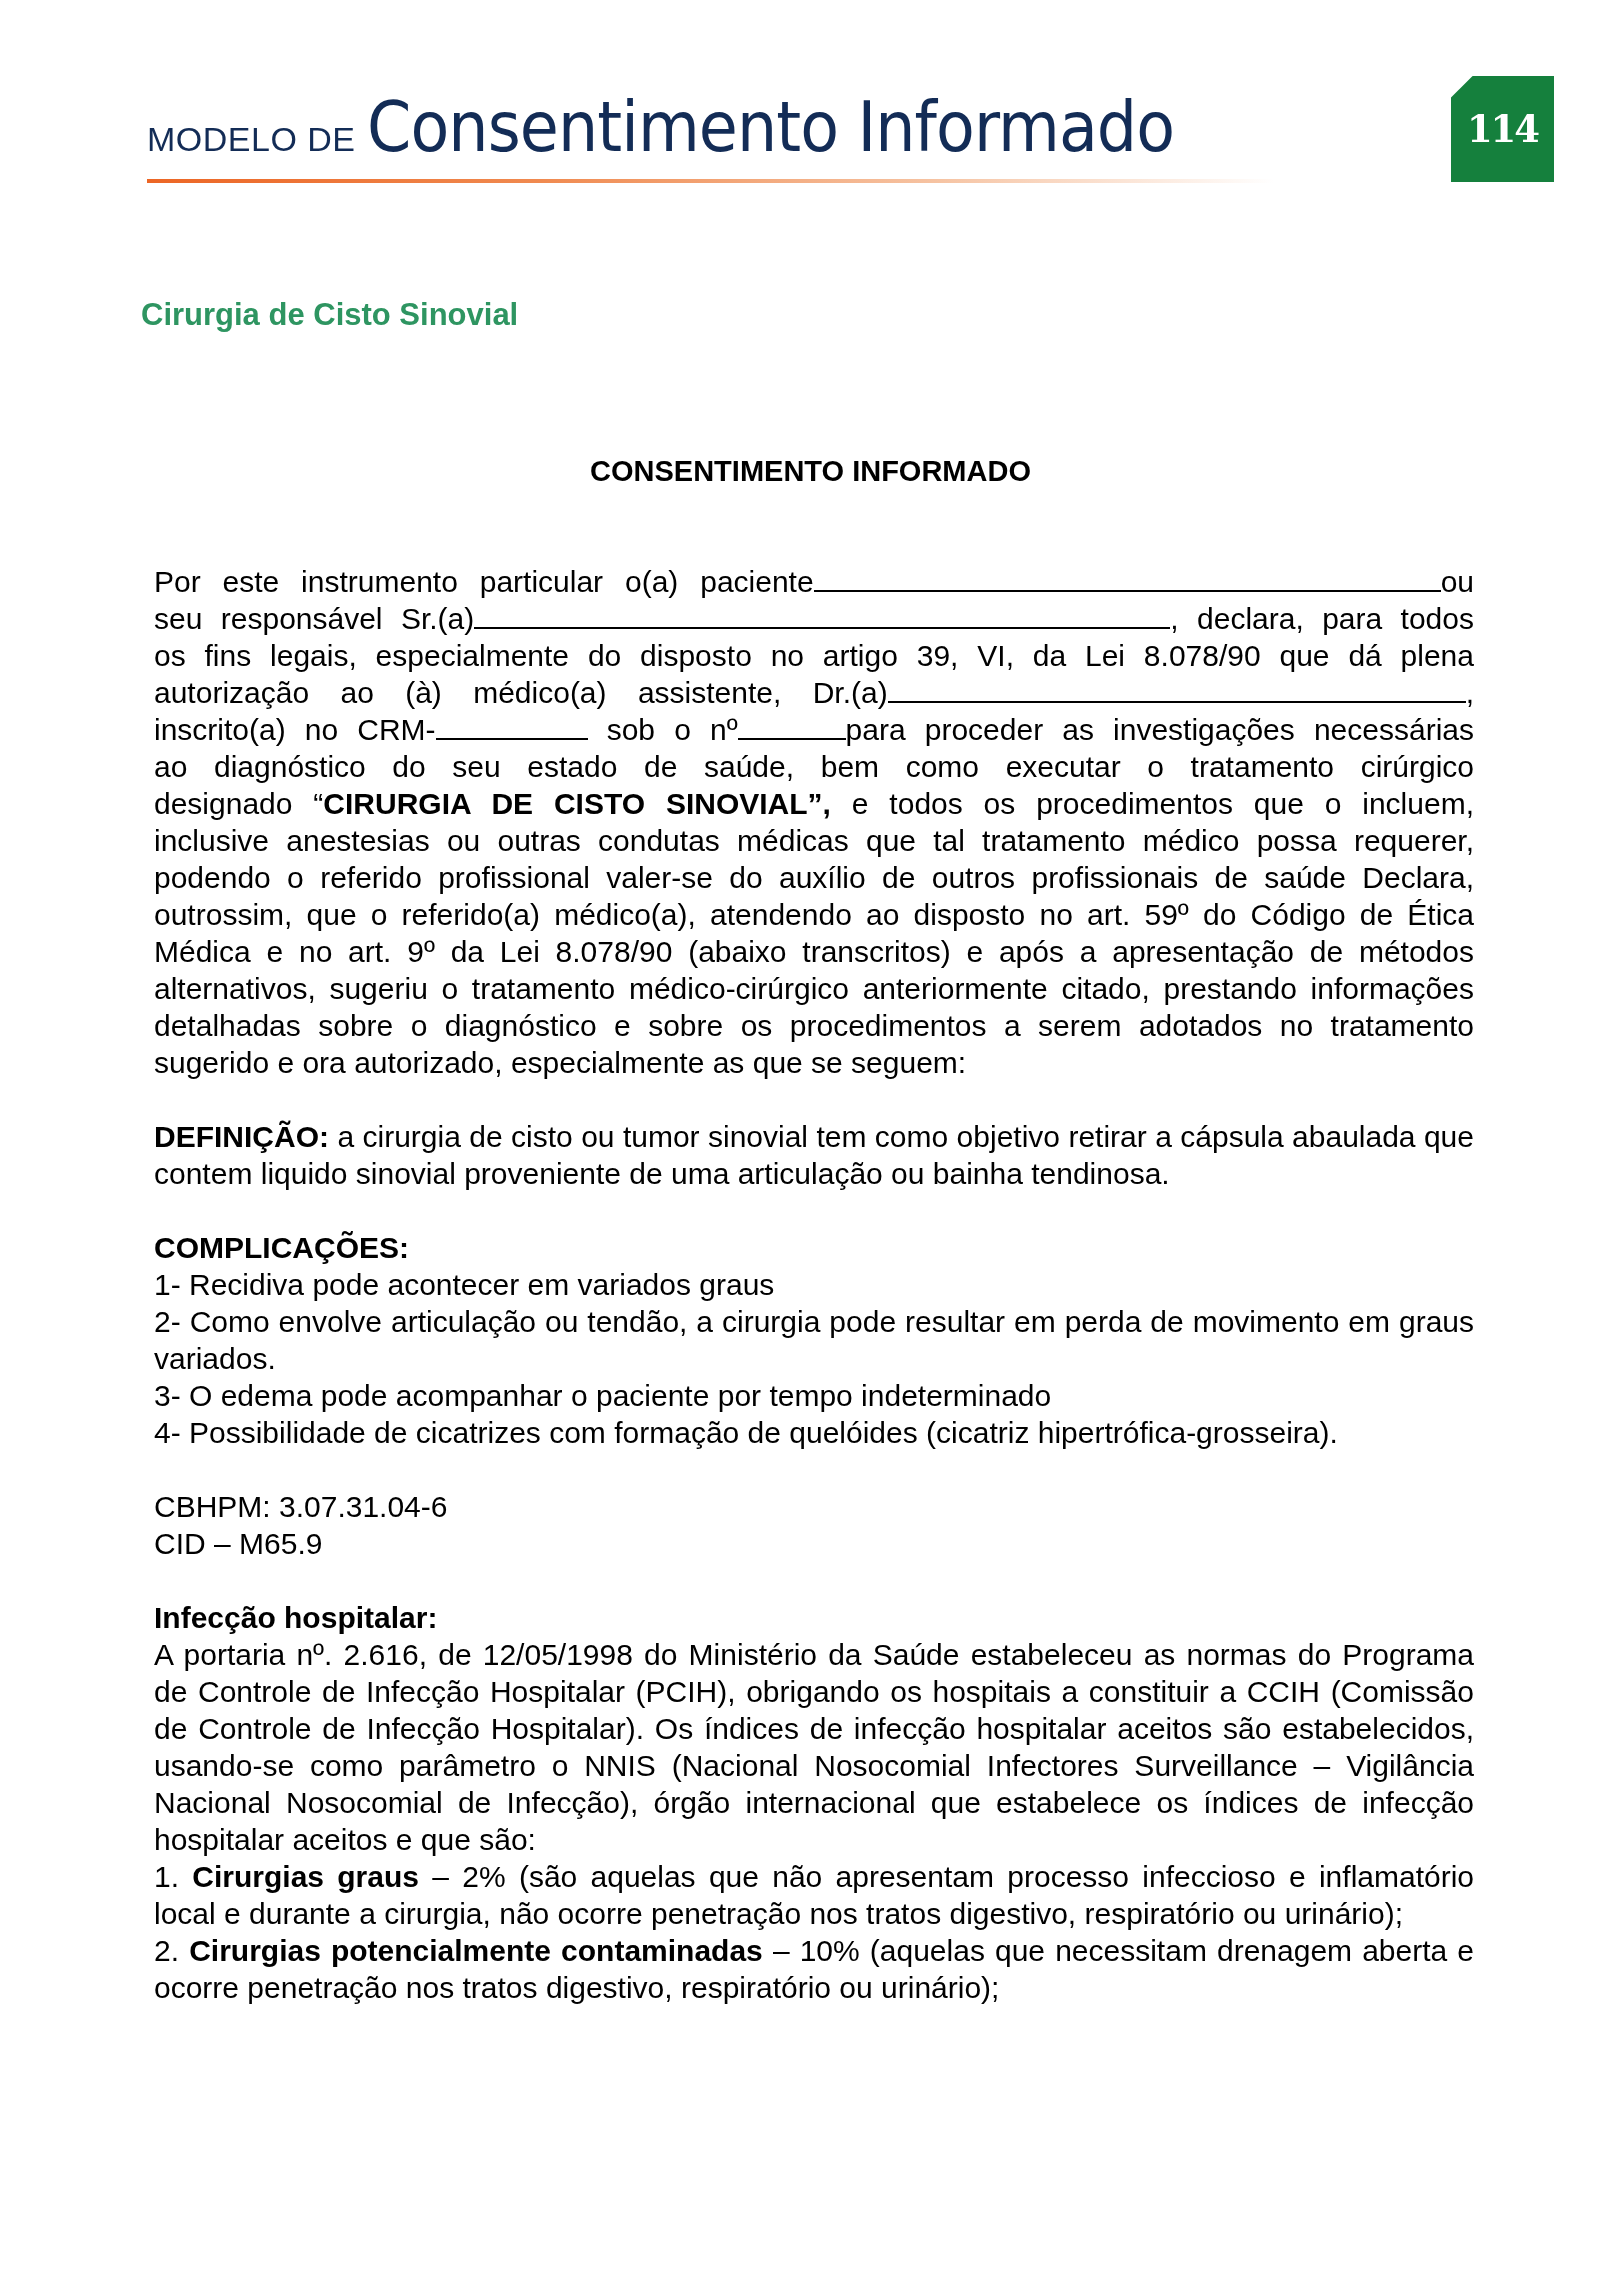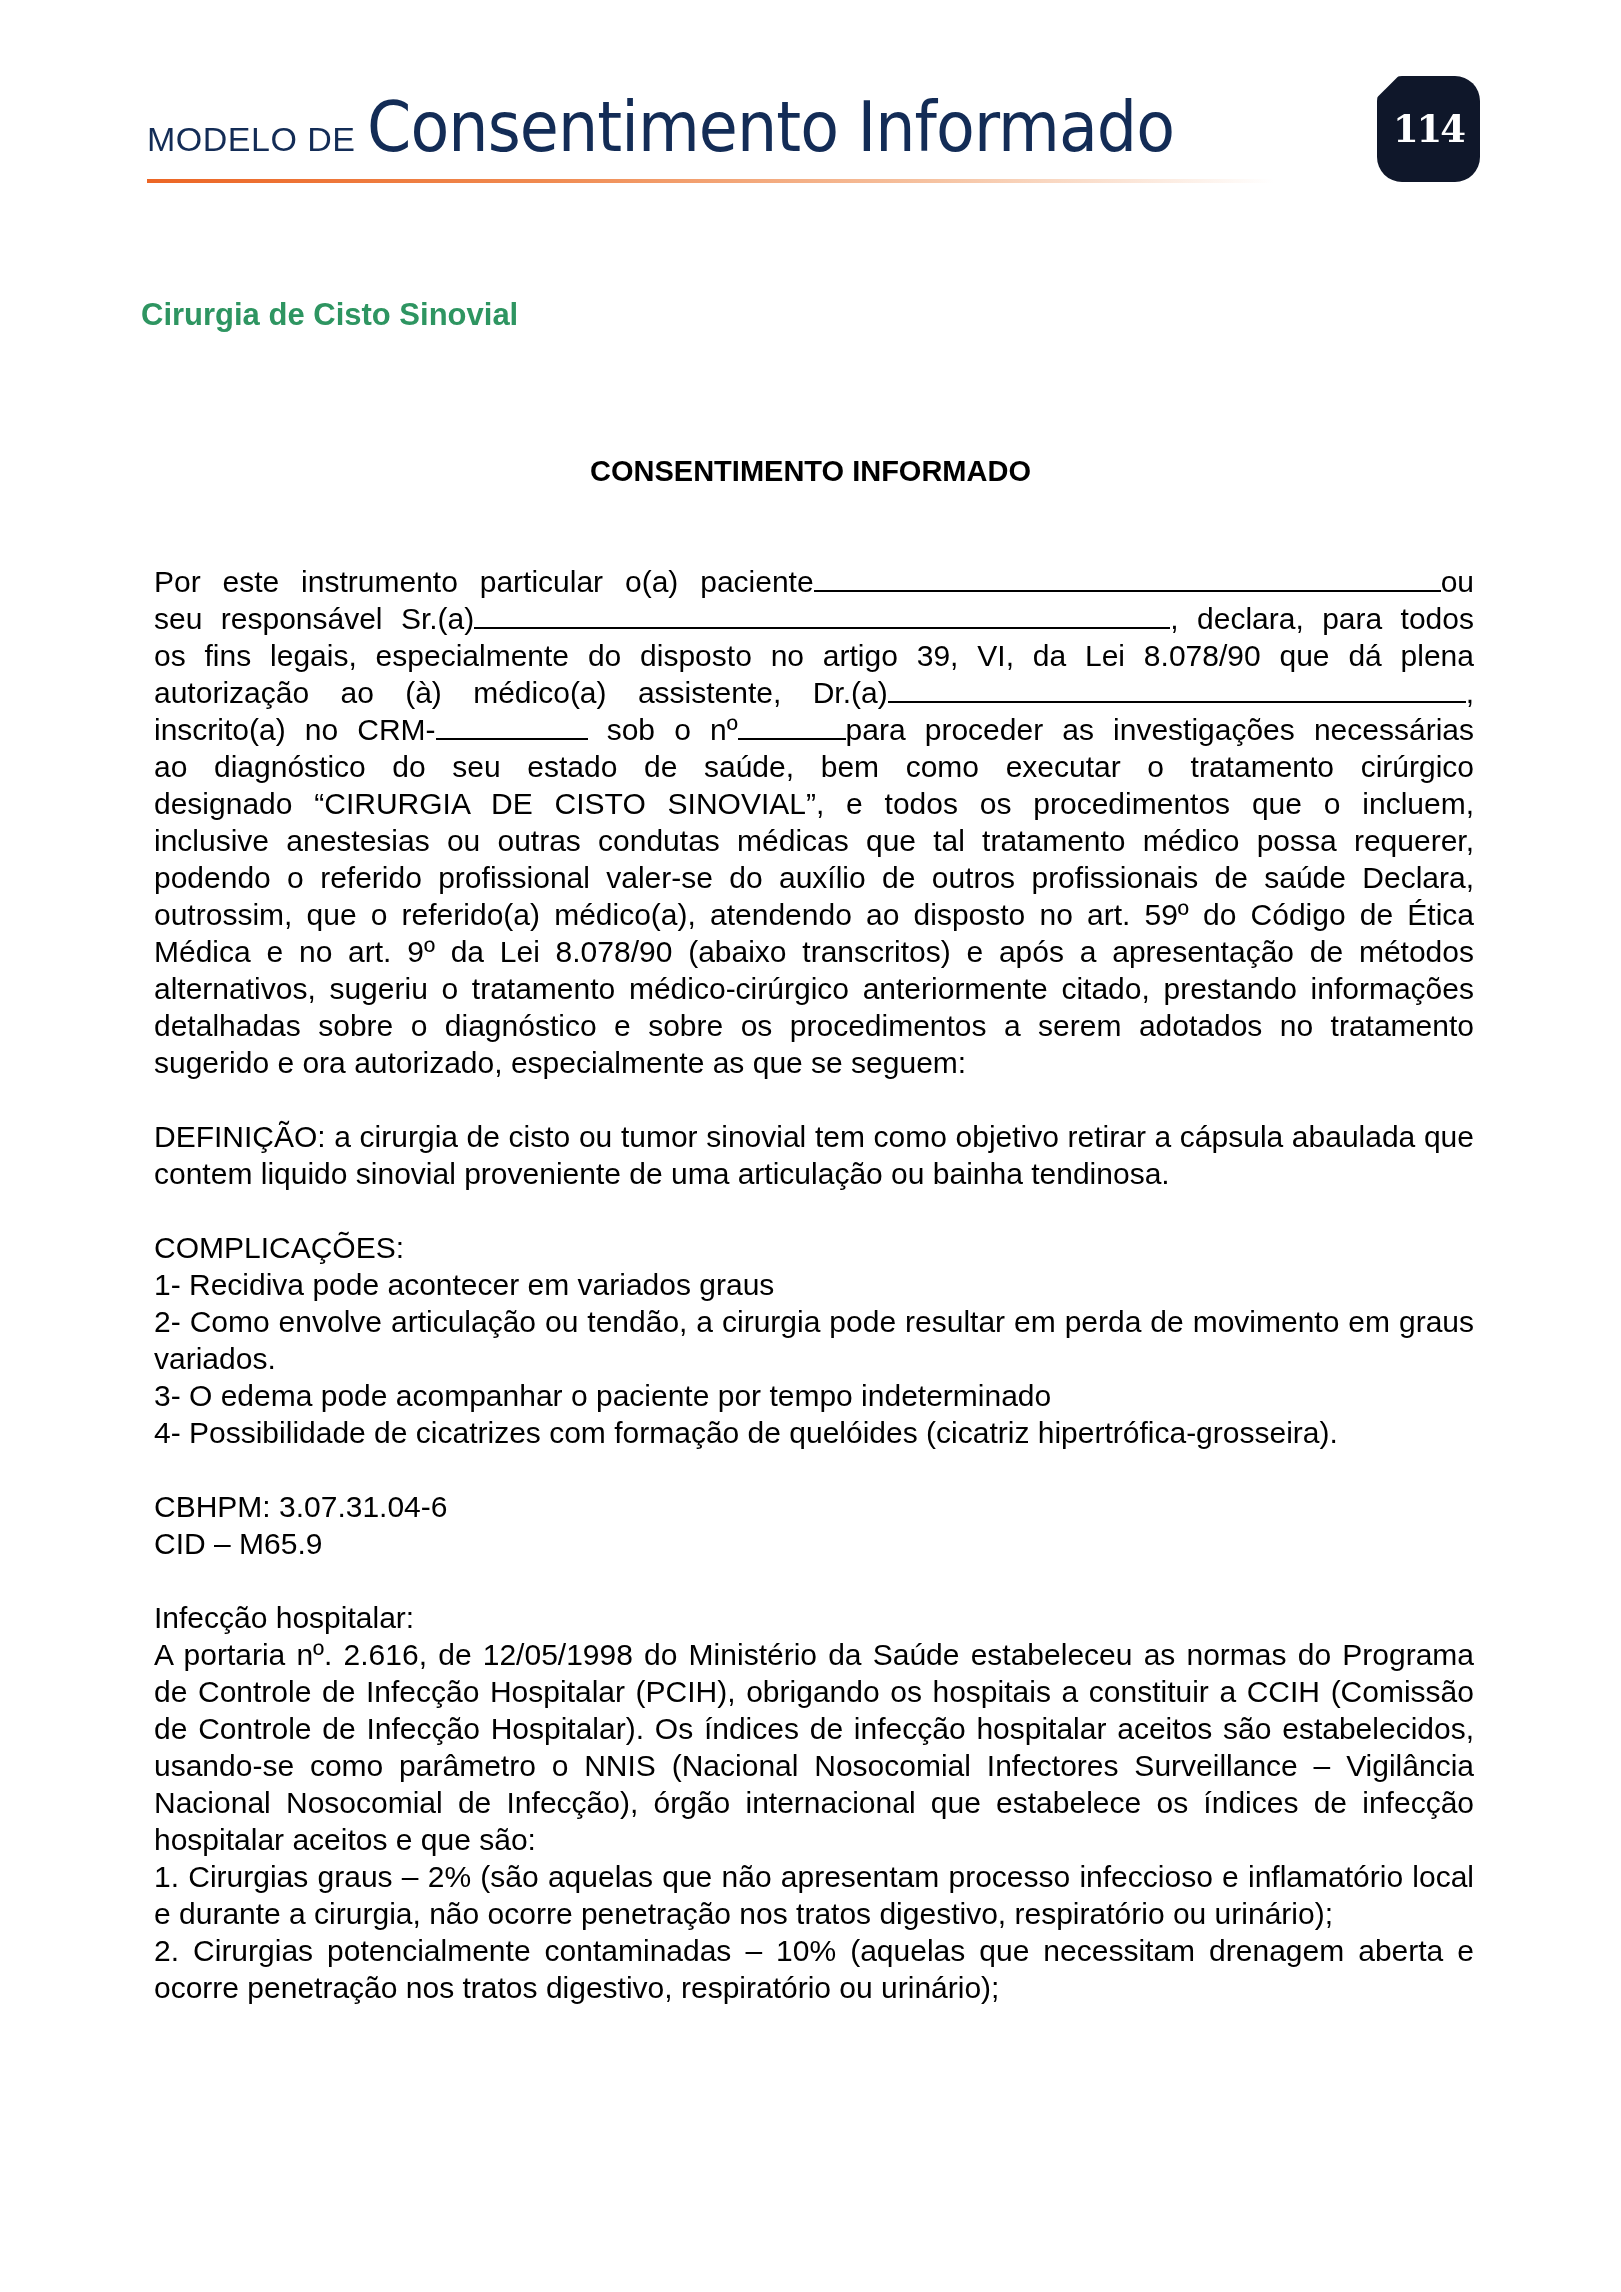--- a/index.html
+++ b/index.html
@@ -4,32 +4,32 @@
   <style>
     html, body { margin: 0; padding: 0; background: #ffffff; }
     body { width: 1621px; height: 2293px; position: relative; overflow: hidden; font-family: "Liberation Sans", sans-serif; color: #000; }
 
     .header { position: absolute; left: 147px; top: 69px; width: 1333px; height: 118px; }
     .header-title { position: absolute; left: 0; top: 17.6px; white-space: nowrap; color: #132c56; }
     .header-prefix { font-family: "Liberation Sans", sans-serif; font-weight: normal; font-size: 34px; letter-spacing: 0.5px; vertical-align: baseline; }
     .header-main { font-family: "DejaVu Sans", sans-serif; font-size: 69px; font-weight: normal; letter-spacing: -1px; margin-left: 11.8px; transform: scaleX(0.92); display: inline-block; transform-origin: left bottom; }
     .header-rule { position: absolute; left: 0; top: 110px; width: 1127px; height: 3.9px; background: linear-gradient(to right, #ec6625 0%, #f08a50 35%, #f6c3a2 70%, rgba(255,255,255,0) 100%); }
 
-    .page-badge { position: absolute; left: 1377px; top: 76px; width: 103px; height: 106px; background: #0f172a; clip-path: polygon(21.6px 0, 100% 0, 100% 100%, 0 100%, 0 21.6px); display: flex; align-items: center; justify-content: center; border-radius: 25px; }
+    .page-badge { position: absolute; left: 1451px; top: 76px; width: 103px; height: 106px; background: #15803d; clip-path: polygon(21.6px 0, 100% 0, 100% 100%, 0 100%, 0 21.6px); display: flex; align-items: center; justify-content: center; }
     .page-number { color: #fff; font-family: "DejaVu Serif", serif; font-weight: bold; font-size: 37px; letter-spacing: -2px; }
 
     .section-title { position: absolute; left: 141px; top: 297px; color: #2e9561; font-weight: bold; font-size: 31px; }
 
     .doc-heading { position: absolute; left: 0; width: 1621px; top: 455px; text-align: center; font-weight: bold; font-size: 29px; }
 
     .content { position: absolute; left: 154px; top: 563px; width: 1320px; font-size: 30px; line-height: 37px; }
     .content p { margin: 0; text-align: justify; }
     .gap { height: 37px; }
     .blank { display: inline-block; border-bottom: 2px solid #000; height: 25.5px; vertical-align: baseline; }
-    b { font-weight: normal; }
+    b { font-weight: bold; }
     .line { display: block; }
     .just { text-align: justify; text-align-last: justify; }
   </style>
 </head>
 <body>
 
 <div class="header">
   <div class="header-title">
     <span class="header-prefix">MODELO DE</span><span class="header-main">Consentimento Informado</span>
   </div>

